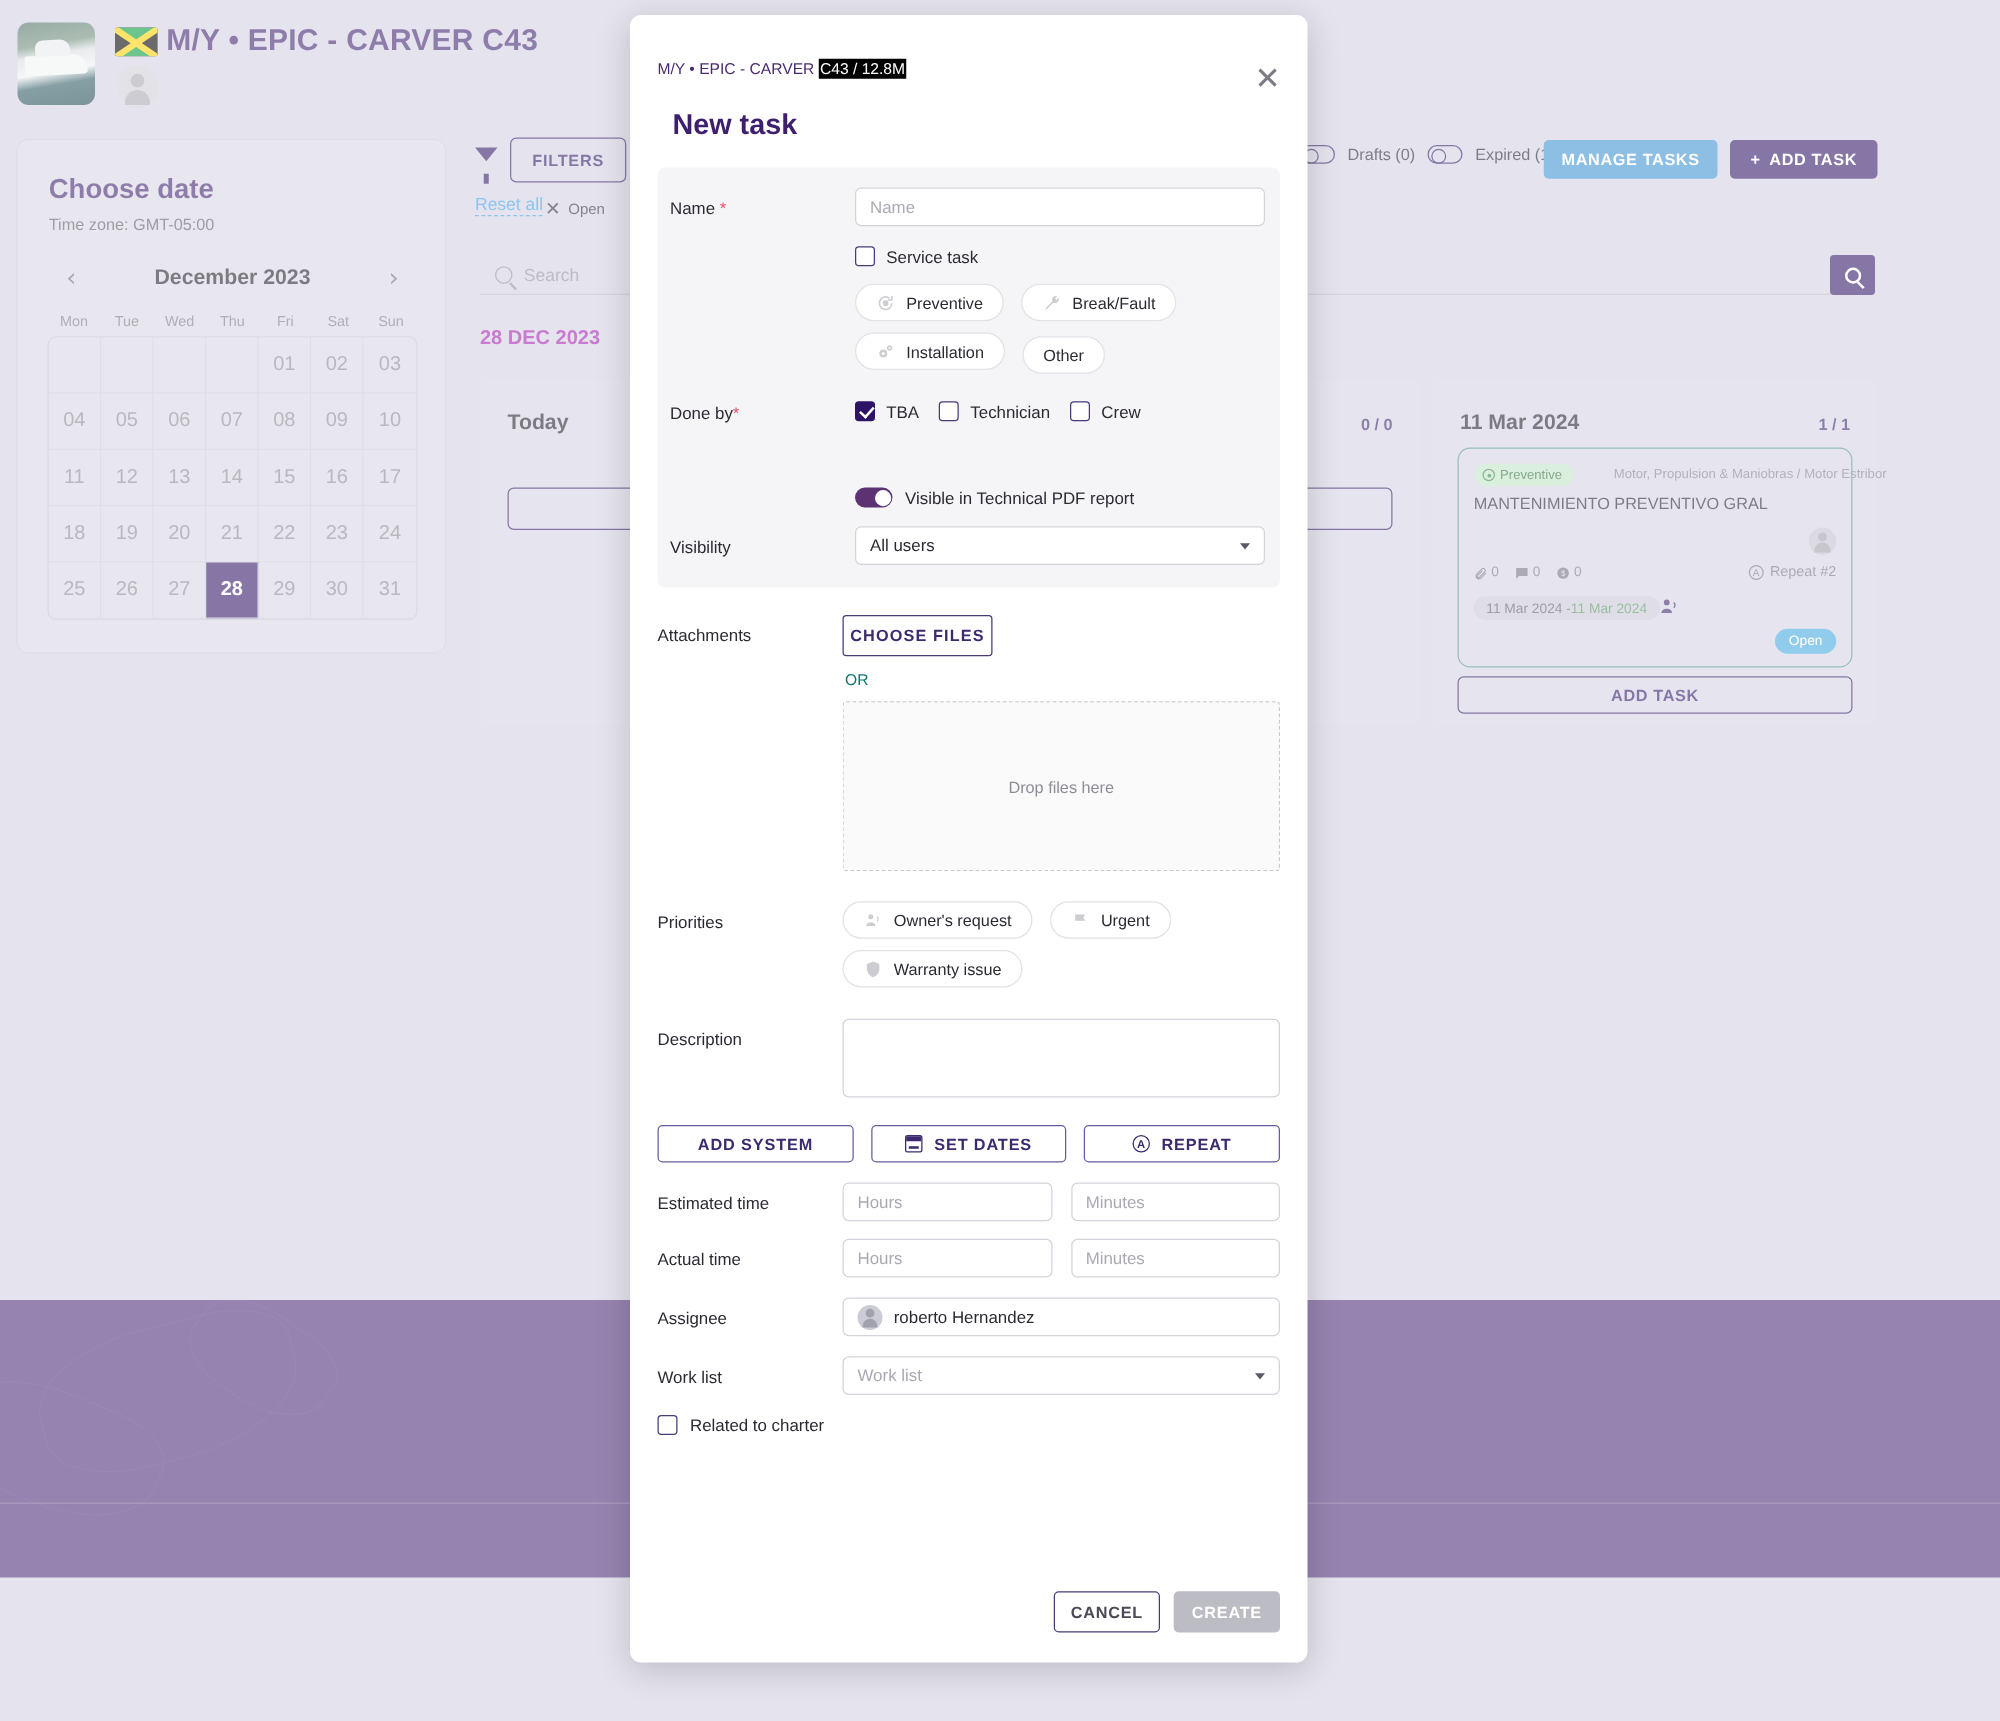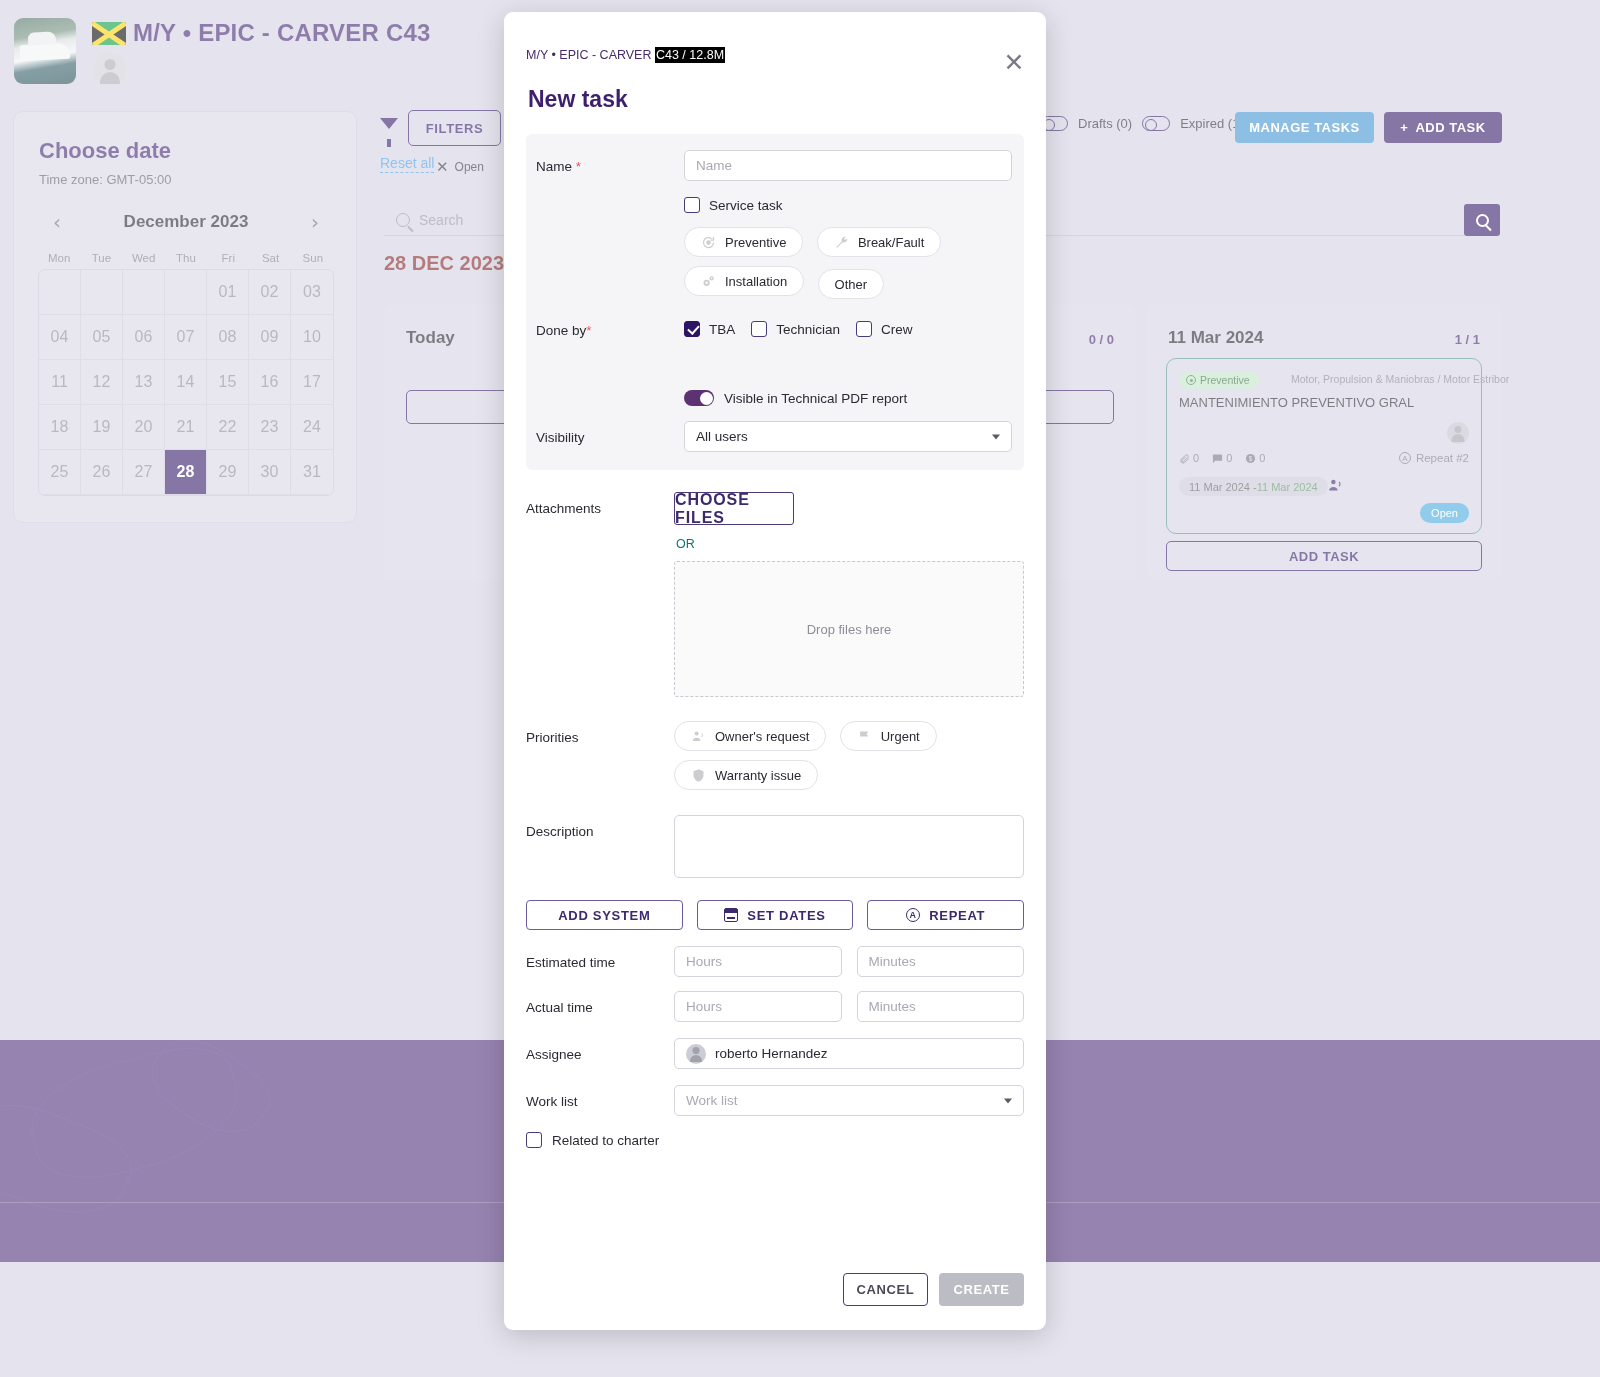--- a/index.html
+++ b/index.html
@@ -139,21 +139,21 @@
   .manage-btn {
     position:absolute; left:1235px; top:112px; width:139px; height:31px; background:#3c8fd0;
     border-radius:4px; color:#fff; font-size:13px; font-weight:bold; letter-spacing:.5px;
     display:flex; align-items:center; justify-content:center; cursor:pointer;
   }
   .addtask-btn {
     position:absolute; left:1384px; top:112px; width:118px; height:31px; background:#2e1464;
     border-radius:4px; color:#fff; font-size:13px; font-weight:bold; letter-spacing:.5px;
     display:flex; align-items:center; justify-content:center; gap:7px; cursor:pointer;
   }
-  .date-heading { position:absolute; left:384px; top:252px; font-size:20px; font-weight:bold; color:#7f1d1d; }
+  .date-heading { position:absolute; left:384px; top:262px; font-size:16px; font-weight:bold; color:#a21caf; }
 
   
   .col {
     position:absolute; top:304px; width:368px; height:276px;
     background:#d4d2e3; border-radius:10px;
   }
   .col.c1 { left:384px; }
   .col.c2 { left:768px; }
   .col.c3 { left:1146px; width:356px; height:276px; background:#d4d2e3; }
   .col-title { position:absolute; left:22px; top:24px; font-size:17px; font-weight:bold; color:#1d1d26; }
@@ -224,21 +224,21 @@
     position:absolute; left:504px; top:12px; width:542px; height:1318px;
     background:#fff; border-radius:9px; box-shadow:0 6px 28px rgba(0,0,0,.18);
   }
   .m-crumb { position:absolute; left:22px; top:36px; font-size:12.5px; color:#4a2a6e; }
   .m-crumb .hl { background:#000000; color:#fff; padding:1px 1px;margin-top:32px; }
   .m-close {
     position:absolute; right:18px; top:38px; width:28px; height:28px;
     font-size:25px; line-height:26px; text-align:center; color:#7b7b88; cursor:pointer;
     font-family:"DejaVu Sans",sans-serif; font-weight:300;
   }
-  .m-title { position:absolute; left:24px; top:74px; font-size:23px; font-weight:bold; color:#3d1f6e; }
+  .m-title { position:absolute; left:34px; top:74px; font-size:23px; font-weight:bold; color:#3d1f6e; }
 
   .m-body { position:absolute; left:22px; top:122px; width:498px; }
   .grey-box { background:#f5f5f7; border-radius:6px; padding:16px 0 18px 0; }
 
   .row { display:flex; align-items:flex-start; margin-bottom:0; }
   .row .lbl { width:148px; flex:none; font-size:13.5px; color:#2a2a33; padding-top:9px; padding-left:0px; }
   .row .lbl .req { color:#e8536b; }
 
   .inp {
     height:31px; border:1px solid #d3d3db; border-radius:5px; background:#fff;
@@ -271,21 +271,21 @@
     display:flex; align-items:center; padding:0 11px; font-size:13.5px; color:#2a2a33;
     position:relative; cursor:pointer;
   }
   .sel-inp .caret {
     position:absolute; right:11px; top:50%; transform:translateY(-50%);
     width:0; height:0; border-left:4.5px solid transparent; border-right:4.5px solid transparent; border-top:5px solid #5a5a66;
   }
 
   .choose-files {
     width:120px; height:33px; border:1px solid #4a3a78; border-radius:3px; background:#fff;
-    font-size:16px; font-weight:bold; color:#3d2a6e; letter-spacing:.9px;
+    font-size:13px; font-weight:bold; color:#3d2a6e; letter-spacing:.9px;
     display:flex; align-items:center; justify-content:center; cursor:pointer;
   }
   .dropzone {
     height:136px; border:1.4px dashed #c8c8d0; background:#fafafb; border-radius:3px;
     display:flex; align-items:center; justify-content:center; font-size:13px; color:#8d8d99;
   }
 
   .descbox { height:63px; border:1px solid #d3d3db; border-radius:5px; background:#fff; }
 
   .act-btn {

